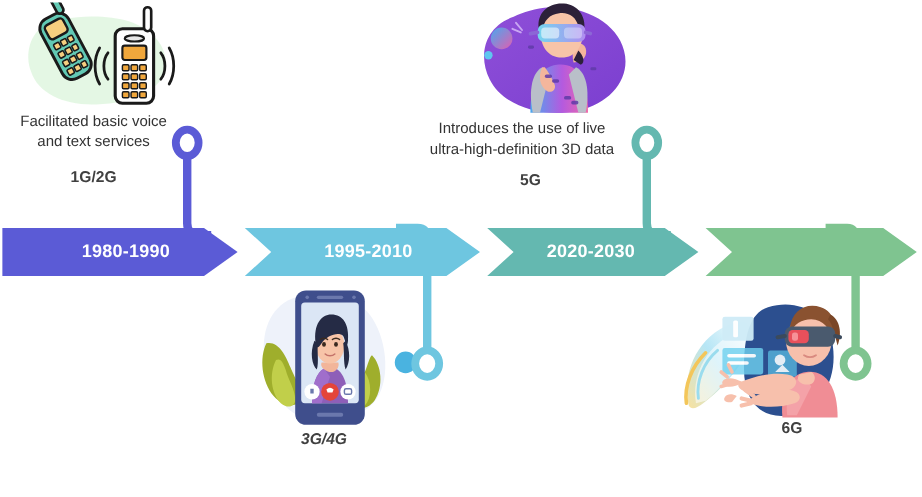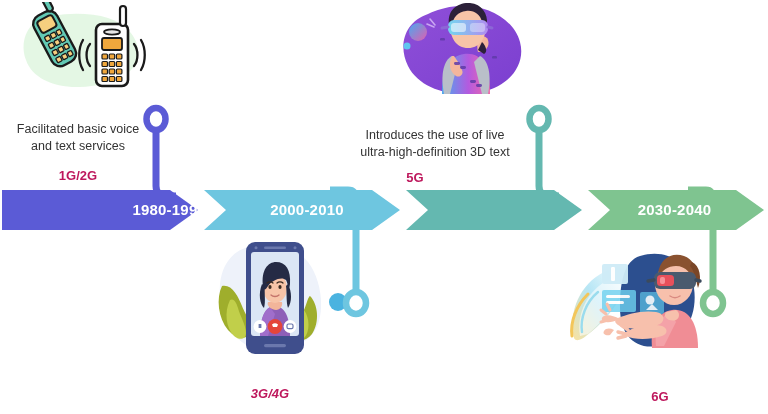--- a/index.html
+++ b/index.html
@@ -26,30 +26,29 @@
     left: 0; top: 0;
     width: 768px;
     height: 414px;
   }
   .txt {
     position: absolute;
     text-align: center;
     line-height: 1.32;
     color: #333333;
     white-space: pre-line;
-    margin-top: 28px;
   }
   .desc {
     font-size: 12.5px;
     font-weight: 400;
   }
   .gen {
     font-size: 13px;
     font-weight: 700;
-    color: #be185d;
+    color: #404040;
   }
   .era-label {
     position: absolute;
     color: #ffffff;
     font-weight: 700;
     font-size: 15px;
     letter-spacing: 0.2px;
     text-align: center;
     top: 201px;
   }
@@ -270,29 +269,29 @@
       <path d="M204 190 L372 190 L400 210 L372 230 L204 230 L226 210 Z" fill="#6ec6e0"></path>
     </g>
     <g>
       <path d="M406 190 L554 190 L582 210 L554 230 L406 230 L428 210 Z" fill="#64b8b0"></path>
     </g>
     <g>
       <path d="M588 190 L736 190 L764 210 L736 230 L588 230 L610 210 Z" fill="#7fc490"></path>
     </g>
   </svg>
 
-  <div class="era-label" style="left:36px; width:170px;text-align:right;">1980-1990</div>
-  <div class="era-label" style="left:222px; width:170px;">2000-2010</div>
-  <div class="era-label" style="left:592px; width:165px;">2030-2040</div>
+  <div class="era-label" style="left:20px; width:170px;">1980-1990</div>
+  <div class="era-label" style="left:222px; width:170px;">1995-2010</div>
+  <div class="era-label" style="left:410px; width:165px;">2020-2030</div>
 
   <div class="txt desc" style="left:2px; top:93px; width:152px;">Facilitated basic voice
 and text services</div>
   <div class="txt gen" style="left:2px; top:139px; width:152px;">1G/2G</div>
 
   <div class="txt desc" style="left:340px; top:99px; width:190px;">Introduces the use of live
-ultra-high-definition 3D text</div>
-  <div class="txt gen" style="left:320px; top:141px; width:190px;">5G</div>
+ultra-high-definition 3D data</div>
+  <div class="txt gen" style="left:347px; top:141px; width:190px;">5G</div>
 
   <div class="txt gen" style="left:190px; top:357px; width:160px;font-style:italic;">3G/4G</div>
 
-  <div class="txt gen" style="left:600px; top:360px; width:120px;">6G</div>
+  <div class="txt gen" style="left:600px; top:348px; width:120px;">6G</div>
 
 </div>
 
 </body></html>

